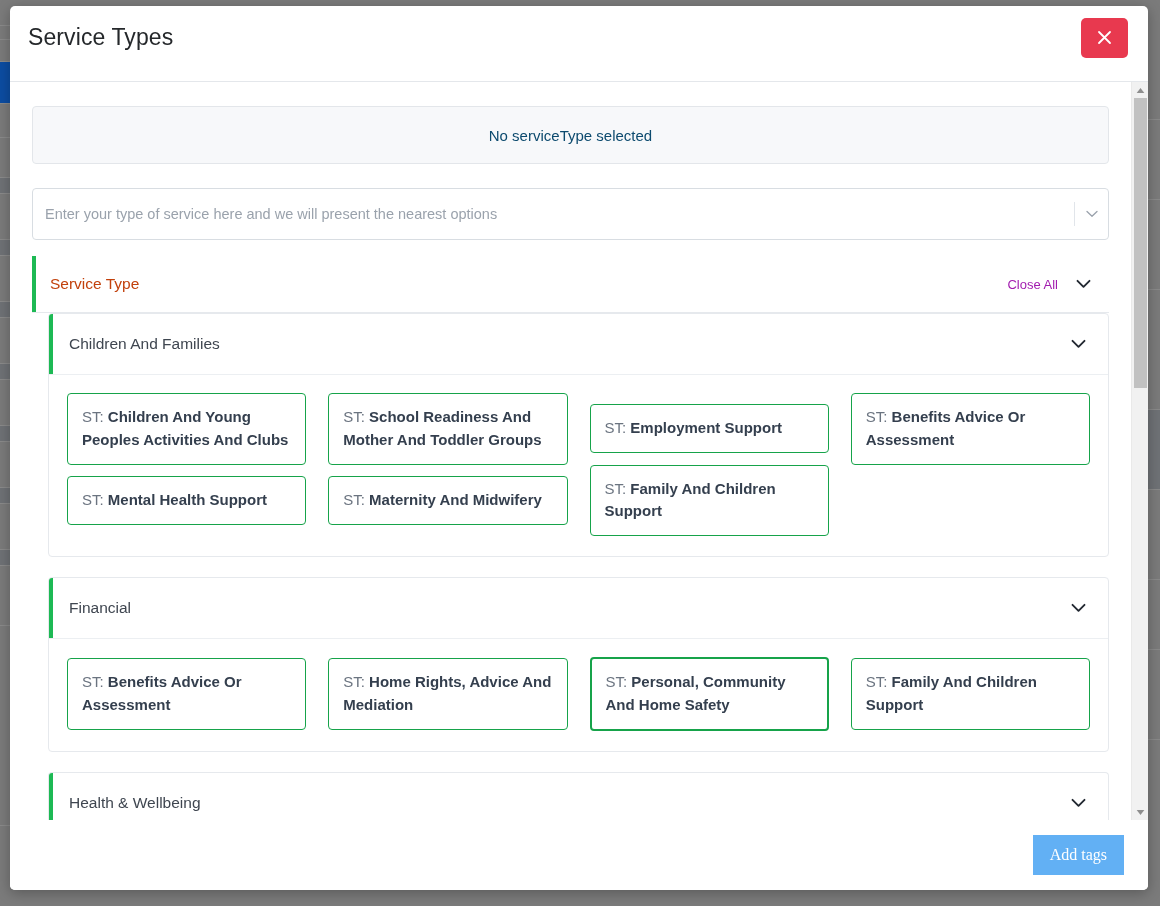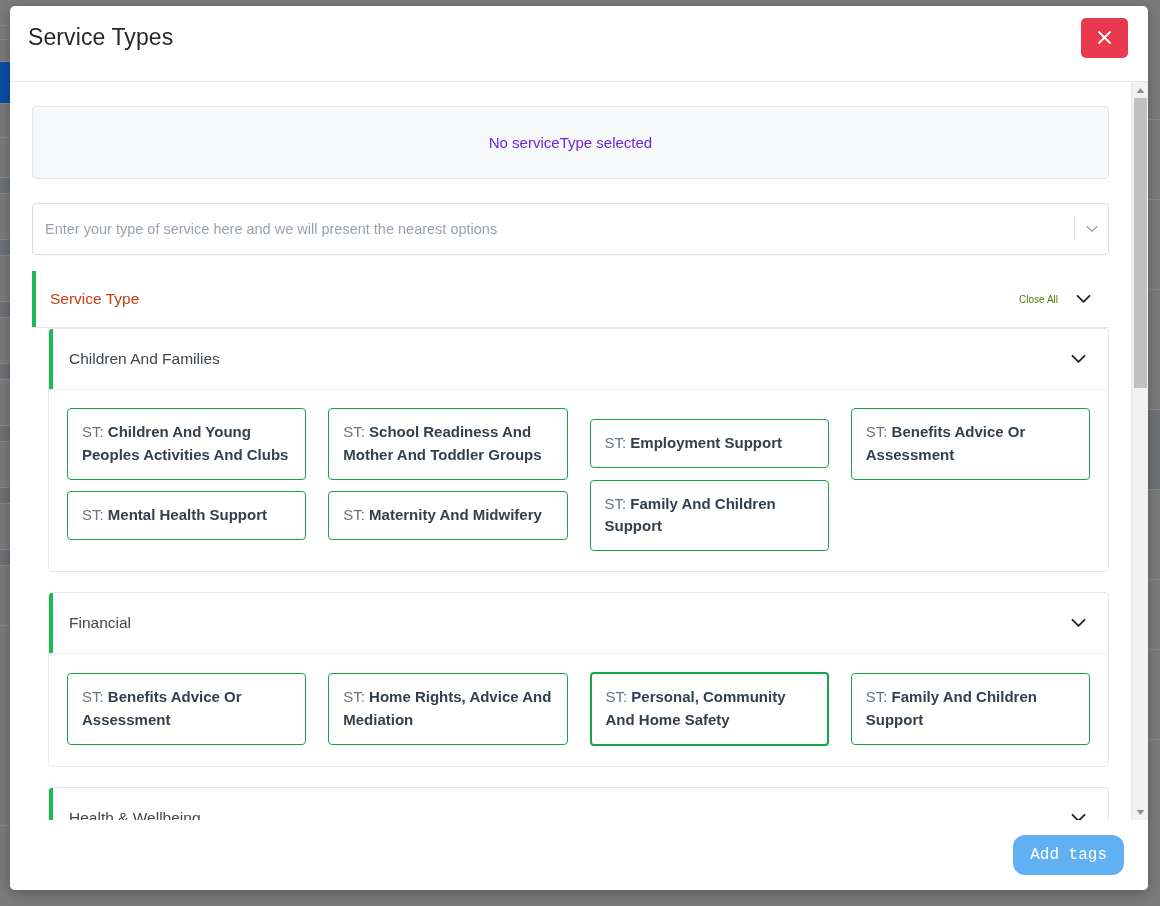--- a/index.html
+++ b/index.html
@@ -77,22 +77,22 @@
   .sb-arrow svg { display: block; }
   .sb-track { flex: 1 1 auto; width: 17px; position: relative; }
   .sb-thumb {
     position: absolute; left: 2px; top: 0; width: 13px; height: 290px;
     background: #c1c1c1; border-radius: 0;
   }
 
   
   .summary-box {
     background: #f7f8fa; border: 1px solid #e3e6ea; border-radius: 4px;
-    height: 73px; display: flex; align-items: center; justify-content: center;
-    color: #6d28d9; font-size: 15px;
+    height: 58px; display: flex; align-items: center; justify-content: center;
+    color: #0c4a6e; font-size: 15px;
   }
 
   
   .search-wrap {
     margin-top: 24px; height: 52px;
     border: 1px solid #d8dde2; border-radius: 4px; background: #fff;
     display: flex; align-items: center;
   }
   .search-input {
     flex: 1 1 auto; border: none; outline: none; background: transparent;
@@ -113,21 +113,21 @@
     height: 57px; display: flex; align-items: center;
     padding: 0 18px 0 18px;
   }
   .acc-head::before {
     content: ""; position: absolute; left: 0; top: 0; bottom: 0;
     width: 4px; background: #1db954;
   }
   .acc-outer > .acc-head { border-top: none; border-right: none; border-bottom: 1px solid #e6e9ed; }
   .acc-title { font-size: 15.5px; color: #c2410c; flex: 1 1 auto; }
   .close-all {
-    font-size: 10px; color: #4d7c0f; cursor: pointer; margin-right: 18px;
+    font-size: 13px; color: #a21caf; cursor: pointer; margin-right: 18px;
   }
   .chev { display: flex; align-items: center; justify-content: center; cursor: pointer; }
   .chev svg { display: block; }
 
   
   .acc-group { padding: 0 0 0 16px; }
   .group {
     border: 1px solid #e6e9ed; border-radius: 4px; background: #fff;
     position: relative; margin-bottom: 20px; overflow: hidden;
   }
@@ -162,23 +162,23 @@
   
   .group.partial { margin-bottom: 0; border-bottom: none; border-radius: 4px 4px 0 0; }
 
   
   .modal-footer {
     flex: 0 0 70px; height: 70px;
     display: flex; align-items: center; justify-content: flex-end;
     padding: 0 24px; background: #fff;
   }
   .add-tags {
-    background: #62b0f4; color: #fff; border: none; border-radius: 12px;
+    background: #62b0f4; color: #fff; border: none; border-radius: 0;
     font-size: 16px; padding: 11px 17px; cursor: pointer;
-    font-family: Liberation Mono, monospace;
+    font-family: Liberation Serif, serif;
   }
 </style>
 </head>
 <body>
 
 <div class="bg-page">
   <div class="bg-left">
       <div class="bg-row " style="height: 26px;"></div>
       <div class="bg-row " style="height: 14px;"></div>
       <div class="bg-row " style="height: 22px;"></div>

